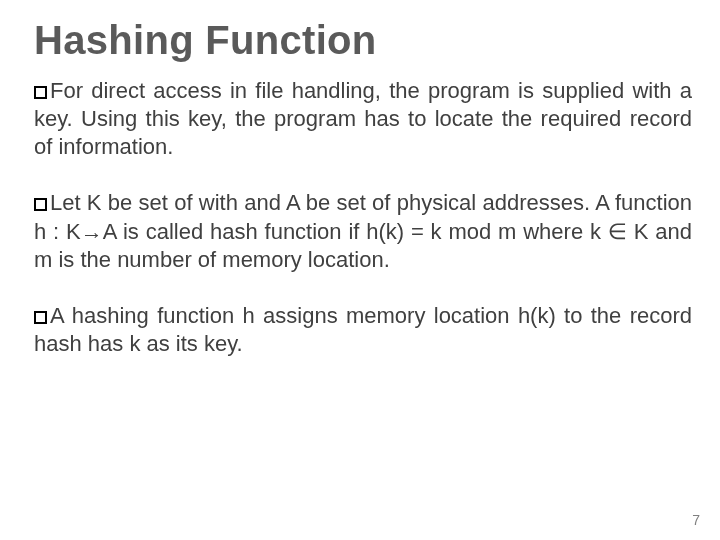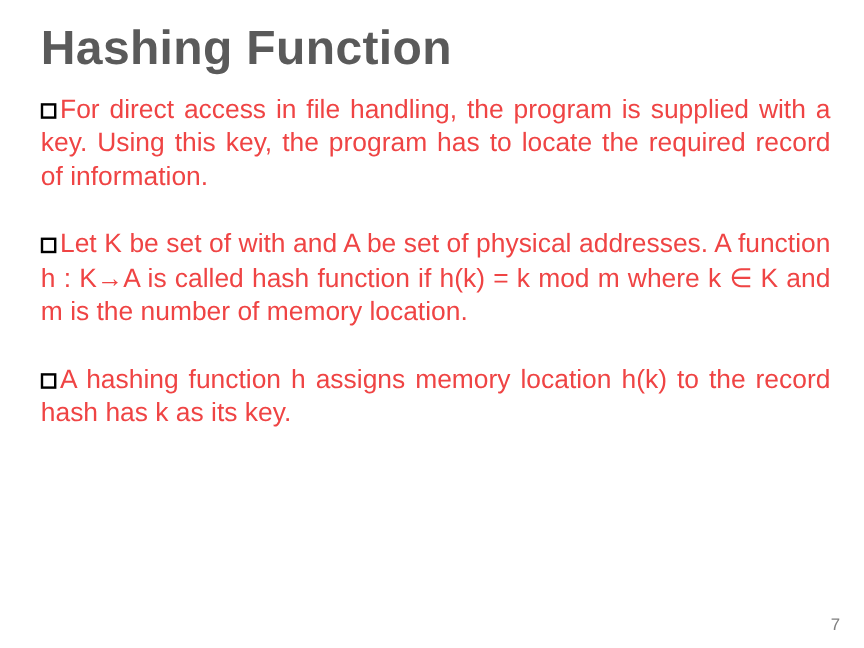--- a/index.html
+++ b/index.html
@@ -23,21 +23,21 @@
     font-family: "Trebuchet MS", "Lucida Sans", Arial, sans-serif;
     font-size: 40px;
     font-weight: bold;
     color: #5a5a5a;
     letter-spacing: 0.3px;
     margin: 0 0 14px 0;
   }
   .body {
     font-size: 22px;
     line-height: 1.28;
-    color: #ef4444;
+    color: #404040;
   }
   .para {
     margin: 0 0 28px 0;
     text-align: justify;
   }
   .bullet {
     display: inline-block;
     width: 13px;
     height: 13px;
     border: 2px solid #000;

